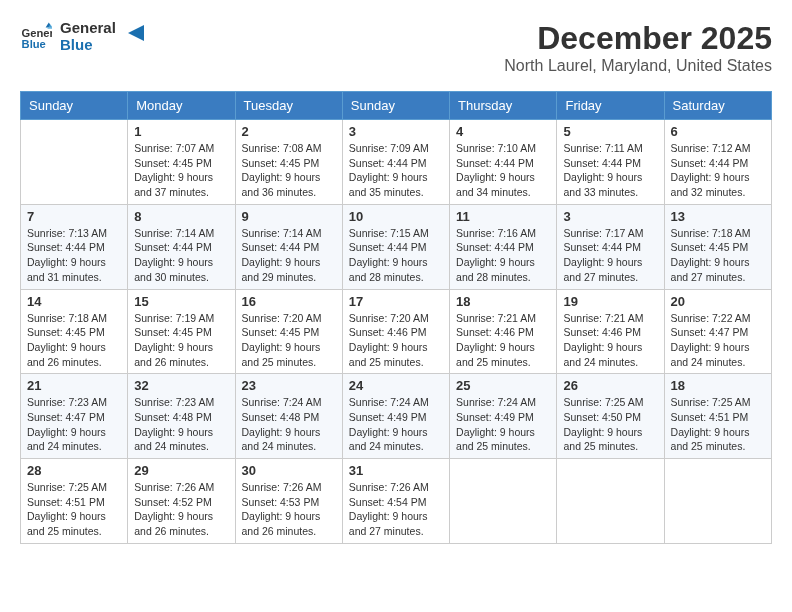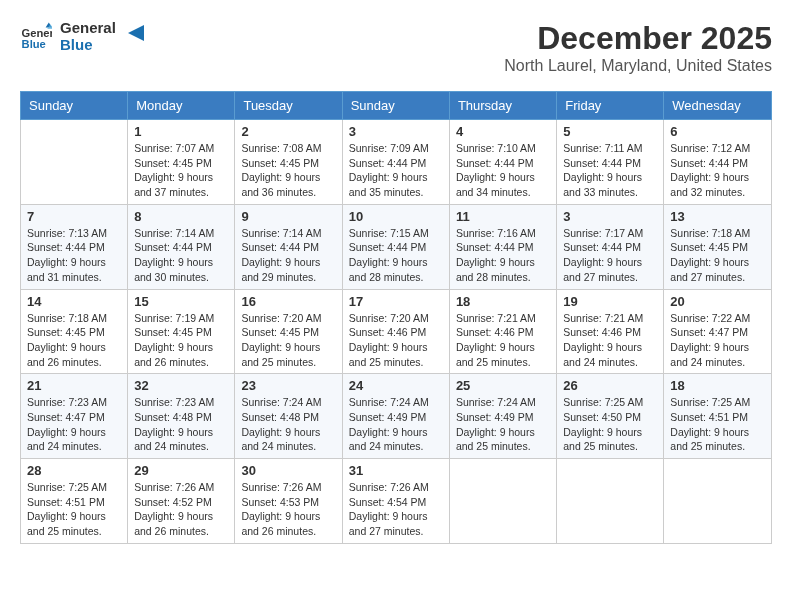--- a/index.html
+++ b/index.html
@@ -106,21 +106,21 @@
 
 <table class="calendar">
   <thead>
     <tr>
     <th>Sunday</th>
         <th>Monday</th>
         <th>Tuesday</th>
         <th>Sunday</th>
         <th>Thursday</th>
         <th>Friday</th>
-        <th>Wednesday</th>
+        <th>Saturday</th>
       </tr>
   </thead>
   <tbody id="calendar-body">
   <tr>
         <td class="empty-cell"></td>
         <td>
           <span class="day-number">1</span>
           <div class="day-info">Sunrise: 7:07 AM<br>Sunset: 4:45 PM<br>Daylight: 9 hours and 37 minutes.</div>
         </td>
         <td>

